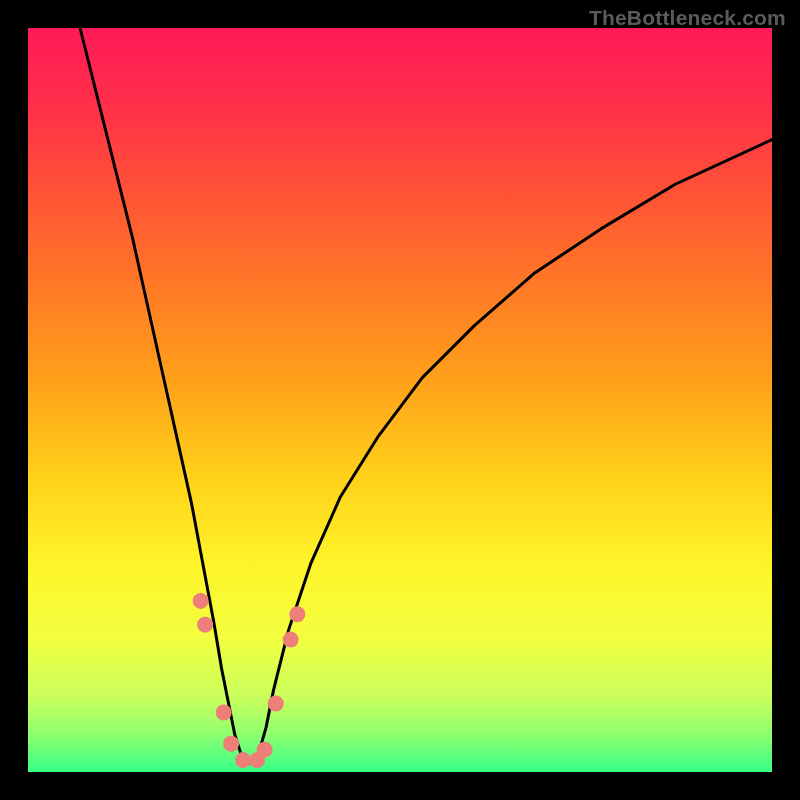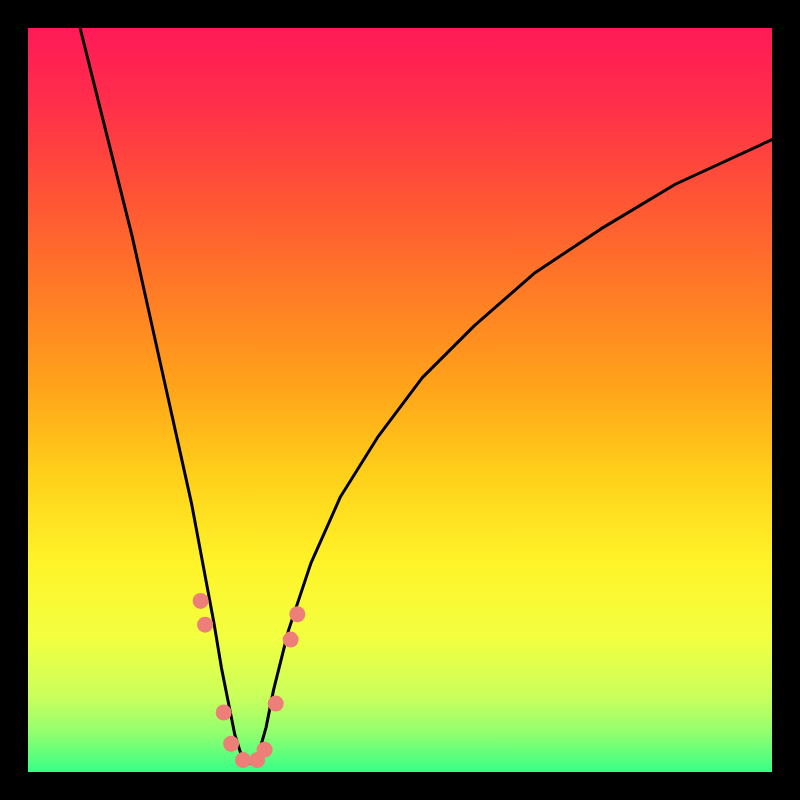--- a/index.html
+++ b/index.html
@@ -71,13 +71,14 @@
           <circle cx="203.11" cy="715.73" r="8" fill="#ed7f78"></circle>
           <circle cx="215.02" cy="732.10" r="8" fill="#ed7f78"></circle>
           <circle cx="229.15" cy="732.10" r="8" fill="#ed7f78"></circle>
           <circle cx="236.59" cy="721.68" r="8" fill="#ed7f78"></circle>
           <circle cx="247.75" cy="675.55" r="8" fill="#ed7f78"></circle>
           <circle cx="262.63" cy="611.57" r="8" fill="#ed7f78"></circle>
           <circle cx="269.33" cy="586.27" r="8" fill="#ed7f78"></circle>
         </g>
     </svg>
   </div>
+  <div class="watermark">TheBottleneck.com</div>
 </div>
 
 </body></html>

